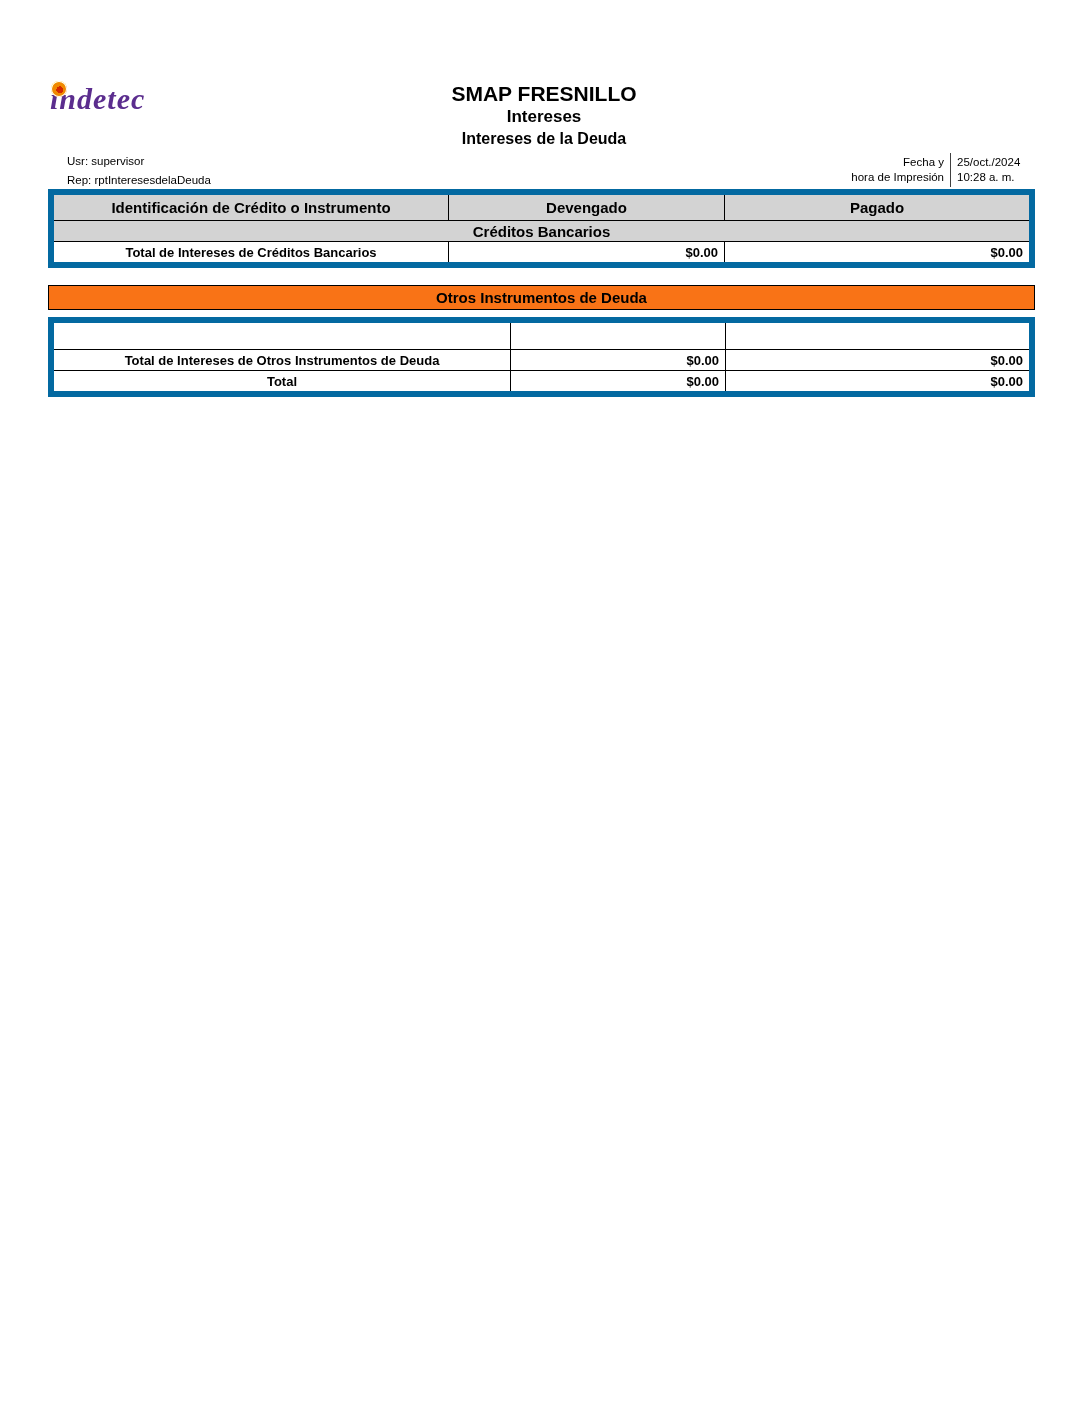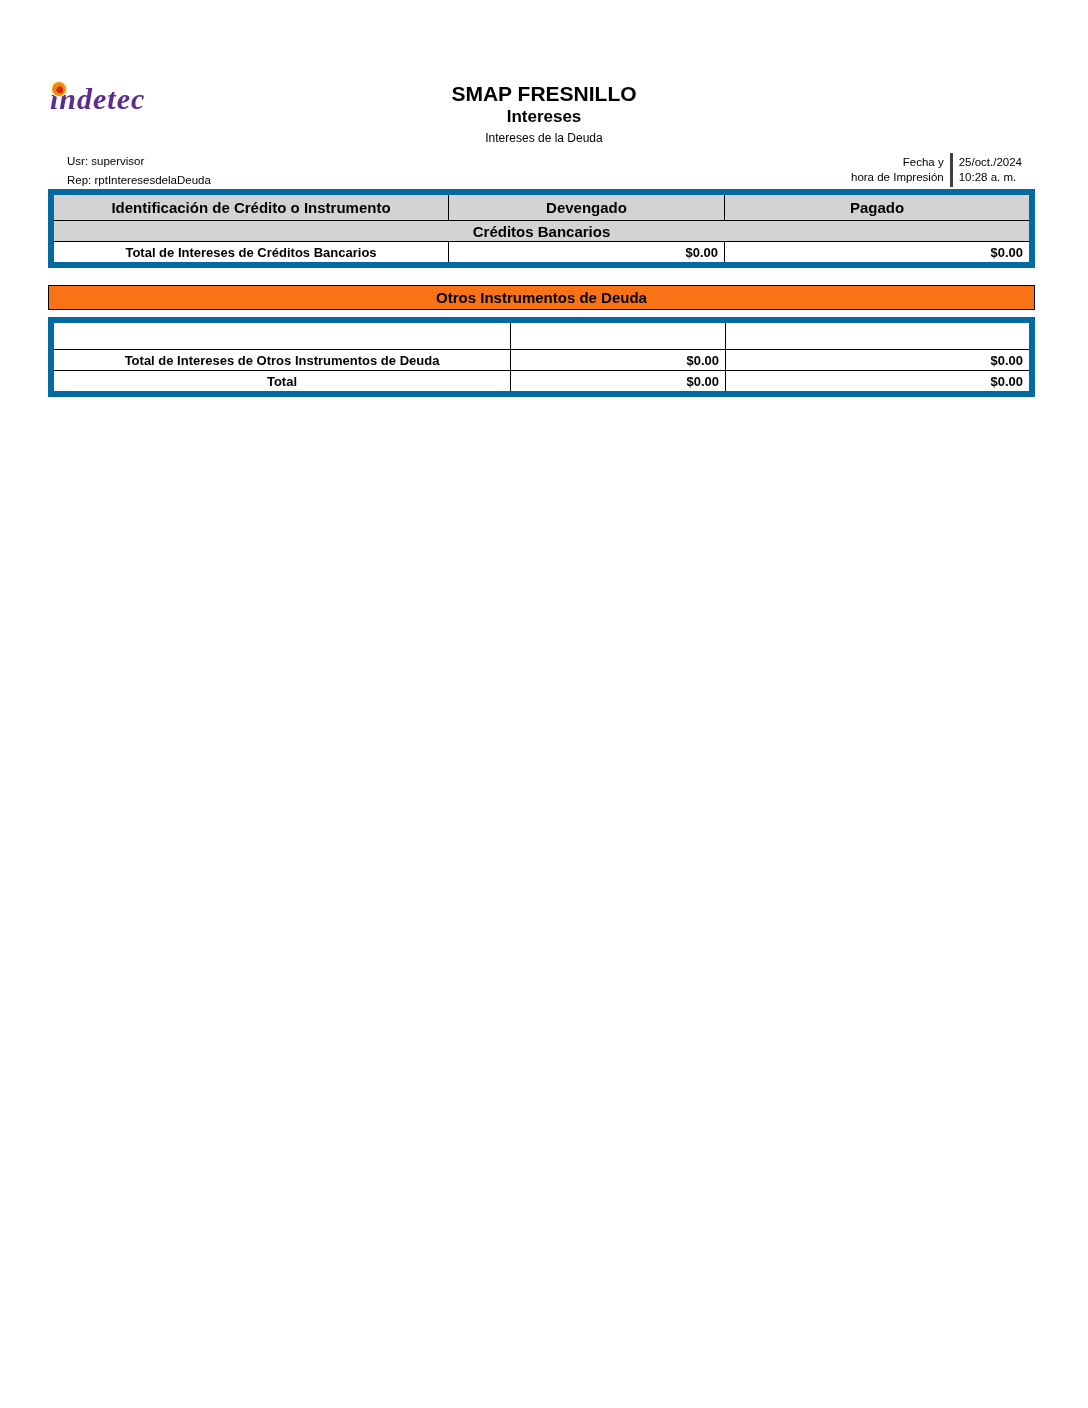--- a/index.html
+++ b/index.html
@@ -12,29 +12,29 @@
   .logo-text { font-family:"Liberation Serif", serif; font-style:italic; font-weight:700;
                font-size:30px; color:#5b2d8e; letter-spacing:1px; line-height:30px; }
   .logo-dot { position:absolute; left:1px; top:-3px; width:16px; height:16px; border-radius:50%;
               background:radial-gradient(circle at 55% 55%, #d42a00 0 28%, #f08a00 28% 62%, #ffc200 62% 100%);
               box-shadow:0 0 0 1px #fff inset; }
 
   
   .title-block { position:absolute; left:0; right:0; top:82px; text-align:center; }
   .t1 { font-size:21px; font-weight:700; line-height:24px; }
   .t2 { font-size:17px; font-weight:700; line-height:22px; }
-  .t3 { font-size:12px; font-weight:400; line-height:21px; }
+  .t3 { font-size:16px; font-weight:700; line-height:21px; }
   .t4 { font-size:14px; font-weight:700; line-height:20px; }
   .t5 { font-size:13px; font-weight:400; line-height:18px; }
 
   .user-meta { position:absolute; left:67px; top:152px; font-size:11.5px; line-height:19px; }
 
   .print-meta { position:absolute; right:66px; top:153px; display:flex; font-size:11.5px; line-height:15px; }
   .pm-labels { text-align:right; padding-right:6px; padding-top:2px; }
-  .pm-values { border-left:3px solid #404040; padding:2px 0 2px 6px; min-width:72px; }
+  .pm-values { border-left:1px solid #404040; padding:2px 0 2px 6px; min-width:72px; }
 
   
   .tablewrap { position:absolute; left:48px; top:189px; width:987px; }
   .tbl { border:6px solid #0369a1; width:100%; }
   .trow { display:flex; align-items:stretch; }
   .trow + .trow { border-top:1px solid #000; }
   .td { display:flex; align-items:center; justify-content:center; overflow:hidden; }
   .td + .td { border-left:1px solid #000; }
   .hd { background:#d3d3d3; font-weight:700; font-size:15px; text-align:center; }
   .lbl { font-weight:700; font-size:13px; text-align:center; }

